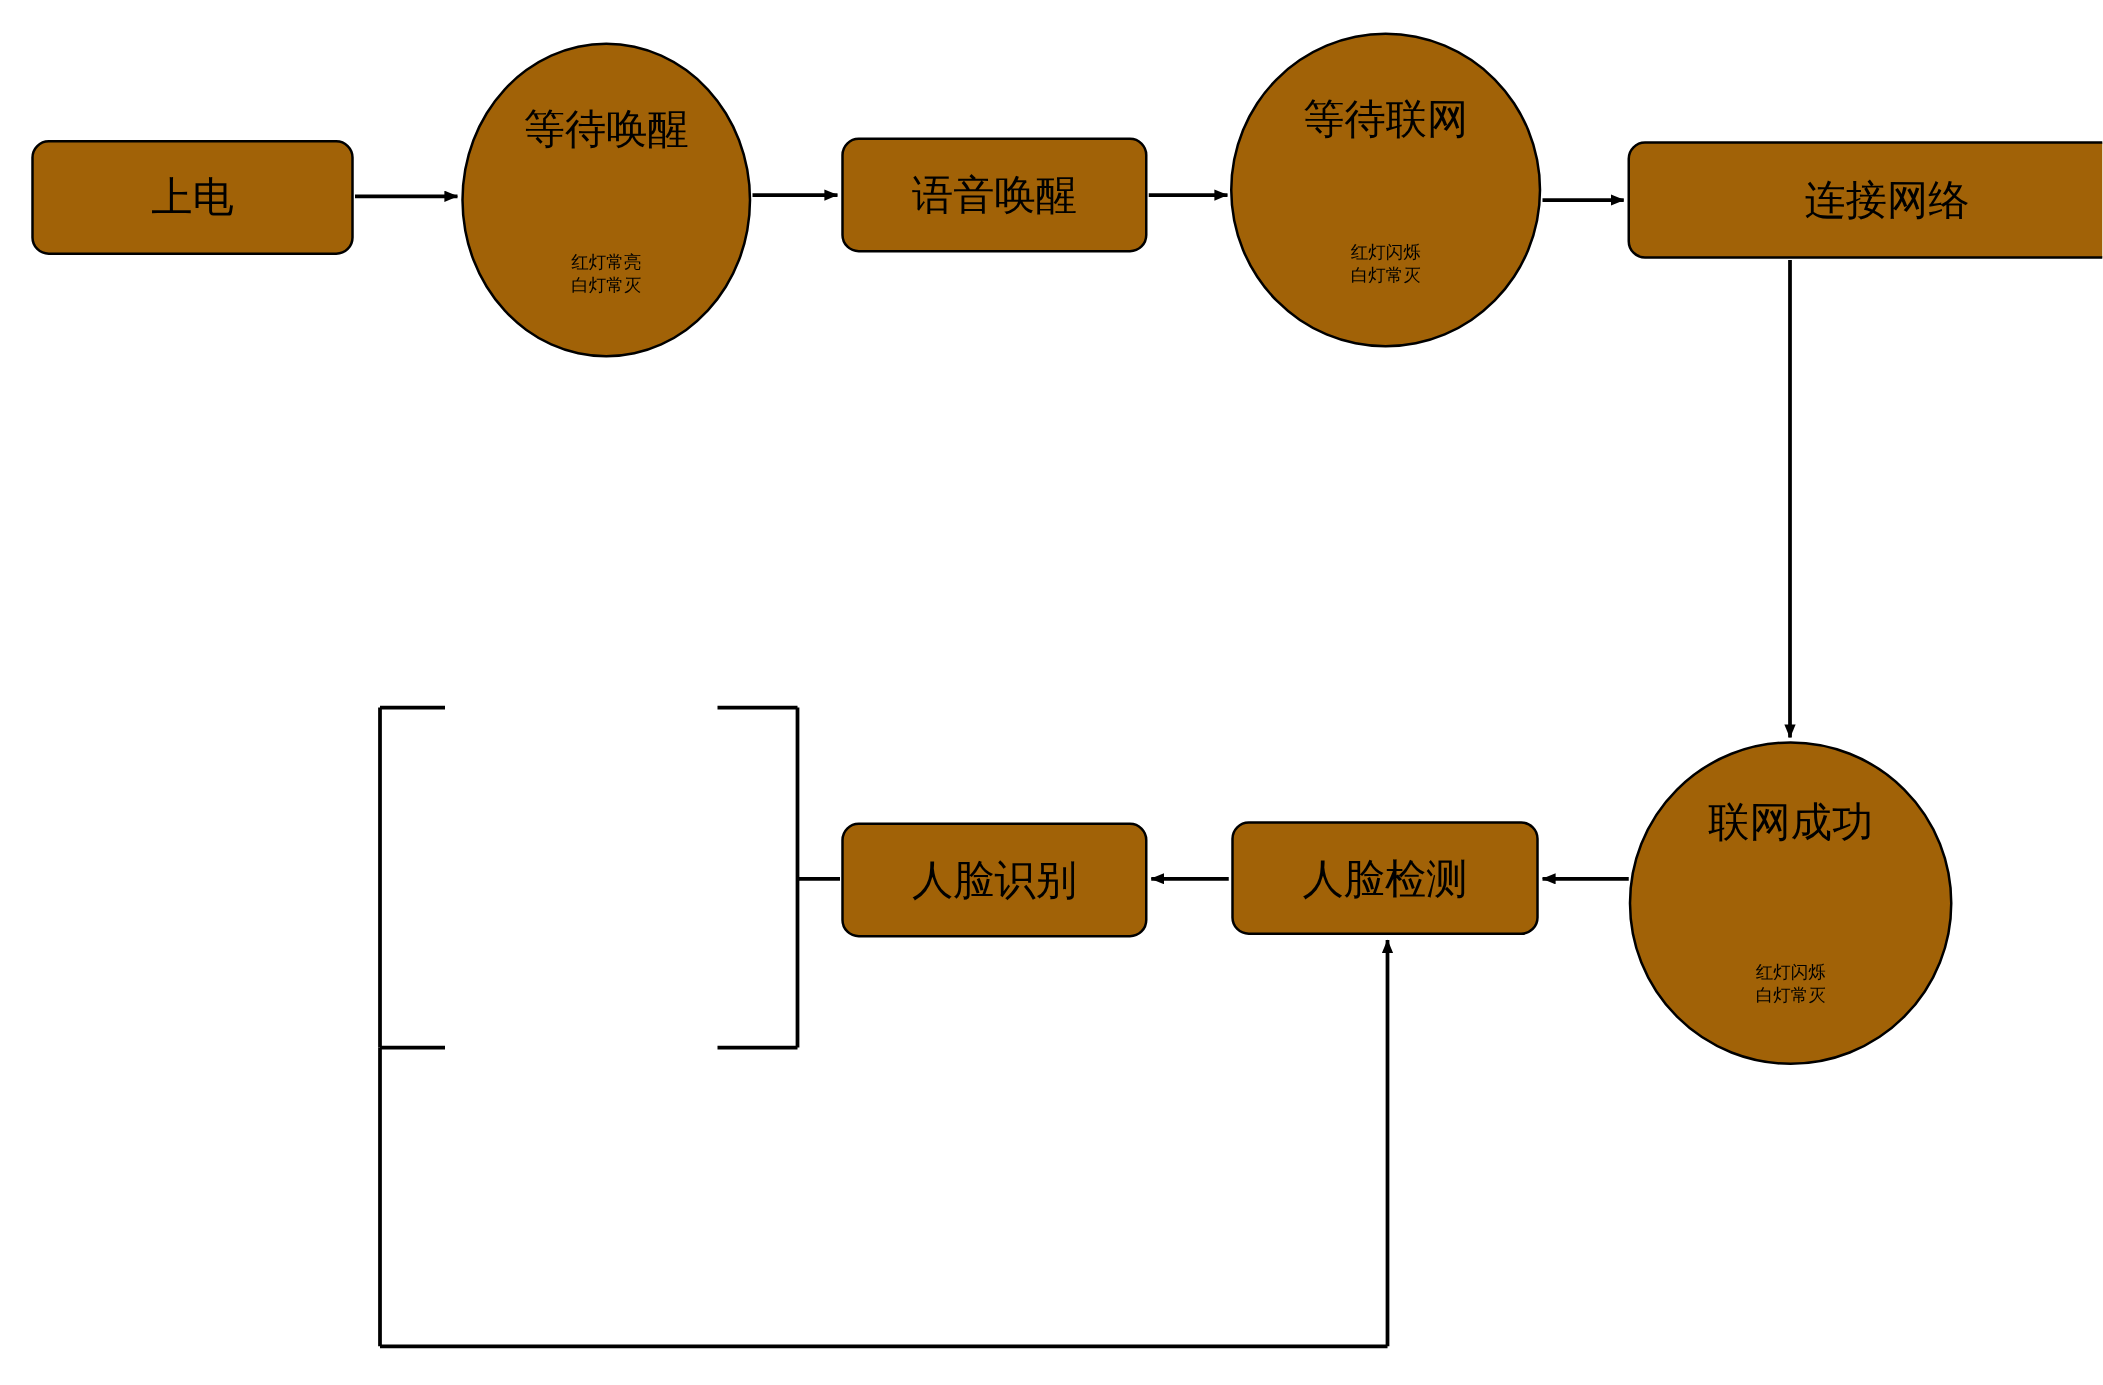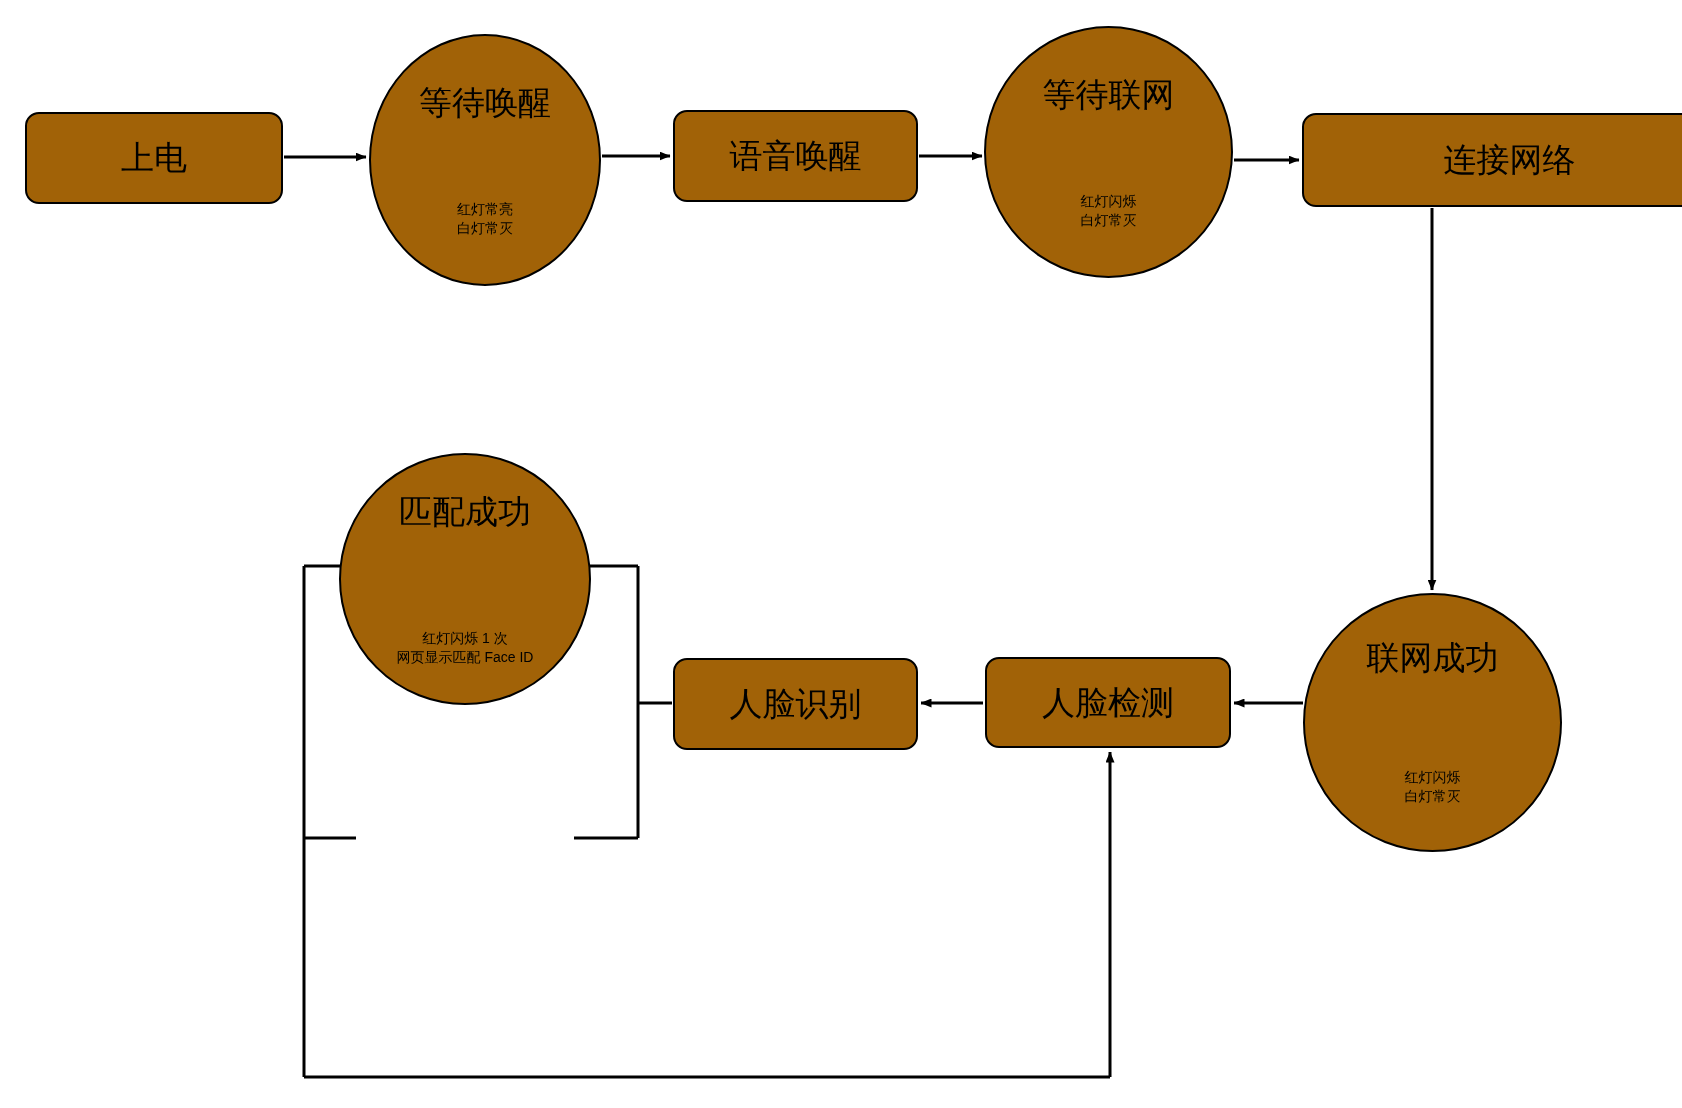--- a/index.html
+++ b/index.html
@@ -106,21 +106,15 @@
   </div>
 
   <div class="node rect" style="left:673px;top:658px;width:245px;height:92px;">
     <div class="title">人脸识别</div>
   </div>
 
   <div class="node rect" style="left:985px;top:657px;width:246px;height:91px;">
     <div class="title">人脸检测</div>
   </div>
 
-  <div class="node circle" style="left:339px;top:453px;width:252px;height:252px;padding-top:38px;padding-bottom:36px;">
-    <div class="title">匹配成功</div>
-    <div class="spacer"></div>
-    <div class="sub">红灯闪烁 1 次
-网页显示匹配 Face ID</div>
-  </div>
 
 
 </div>
 
 </body></html>

